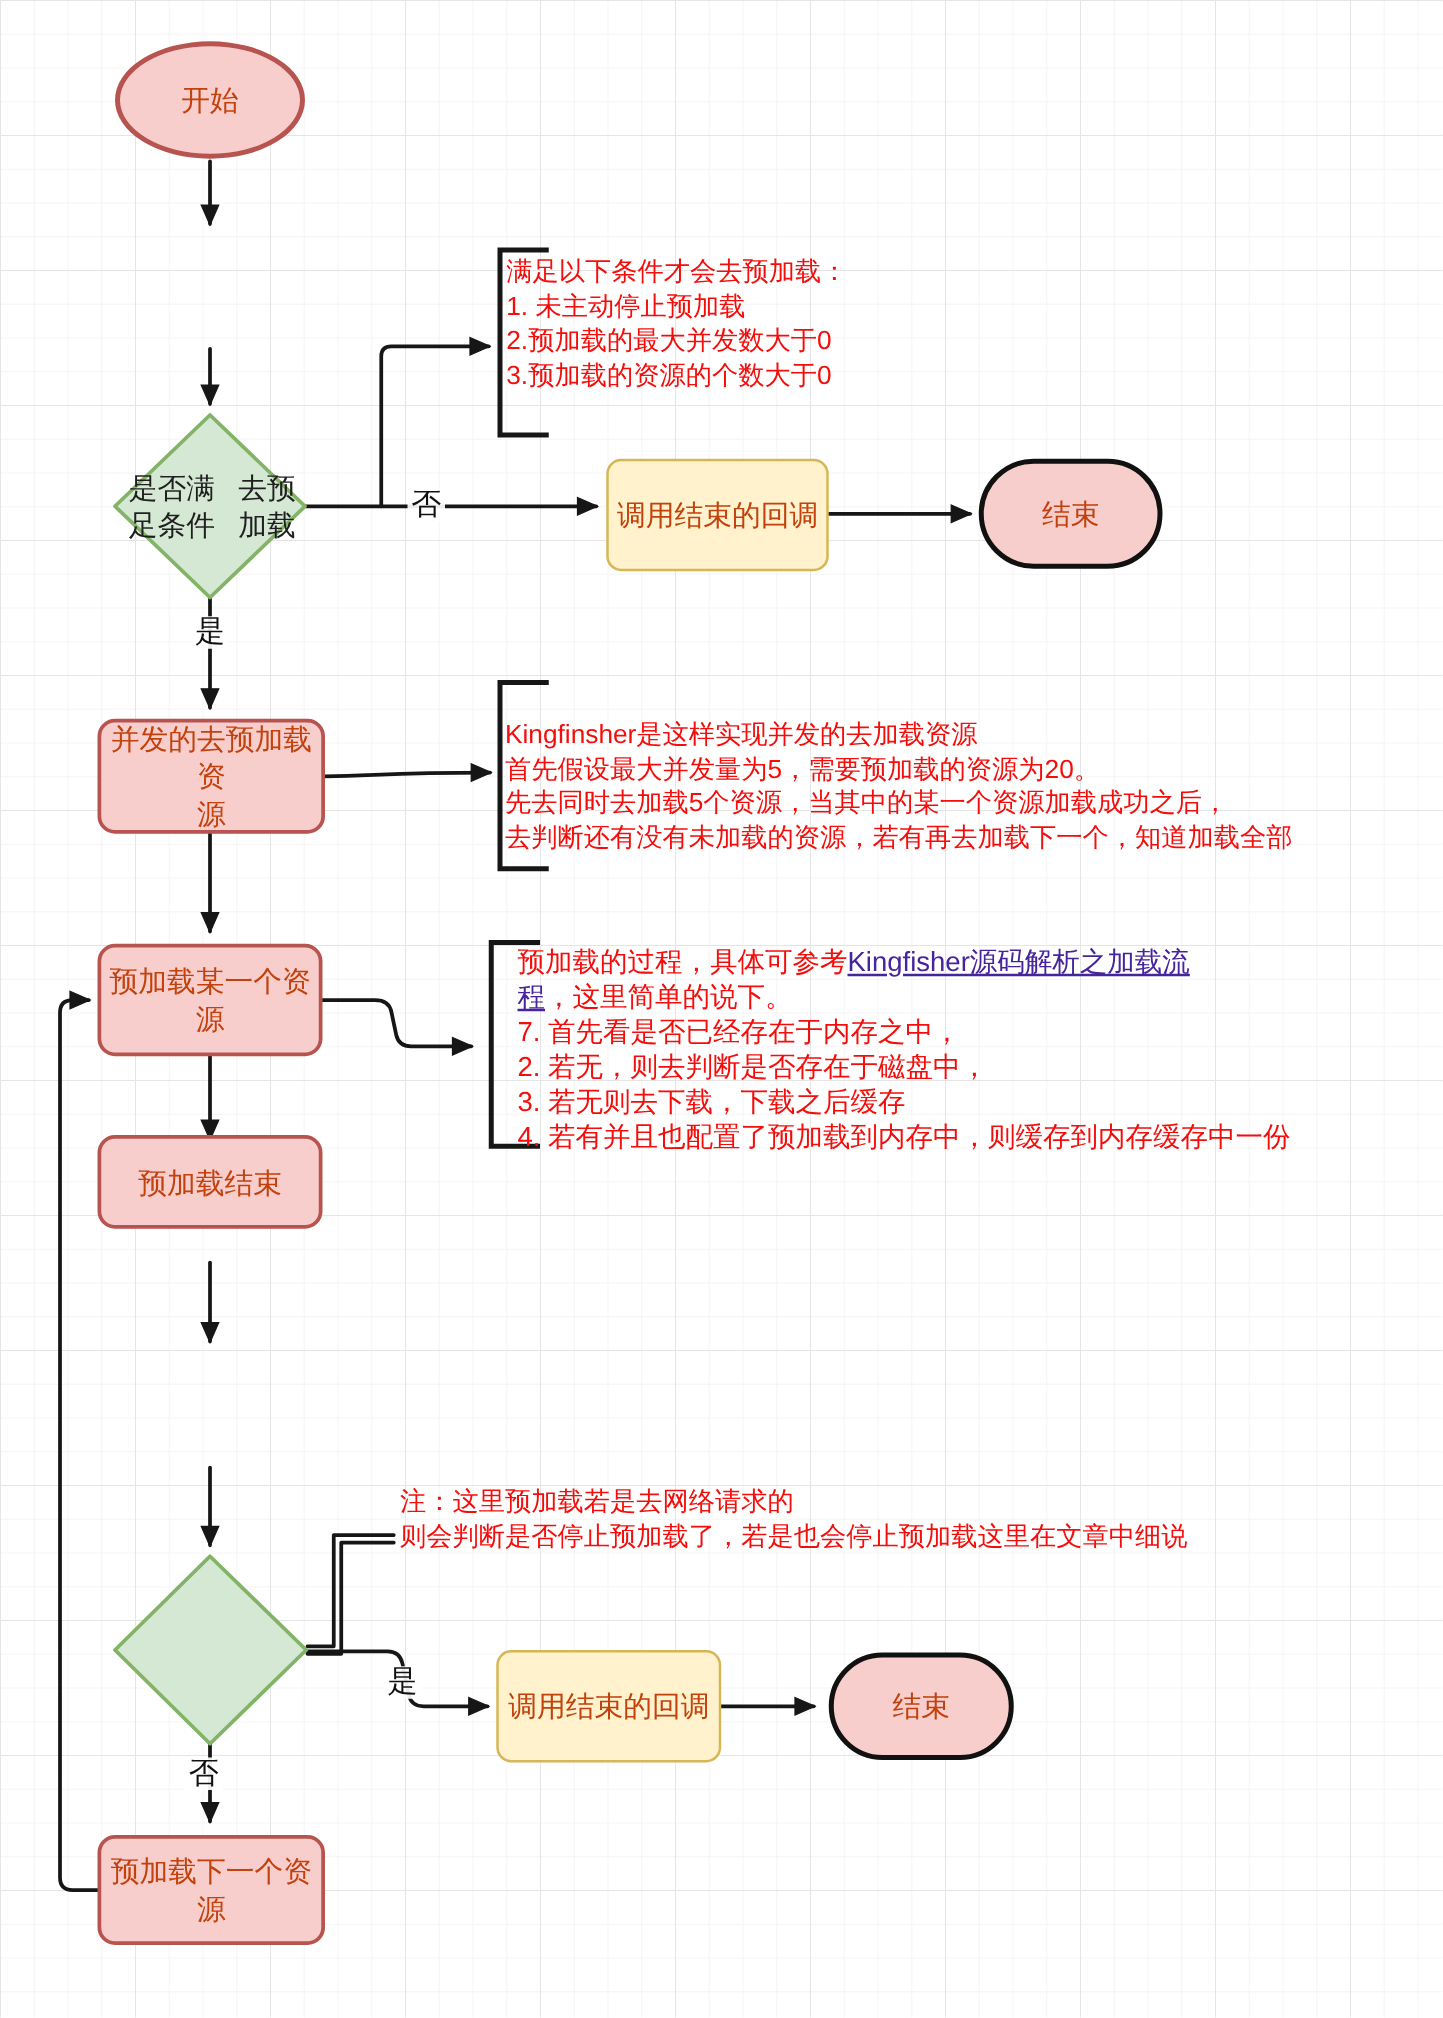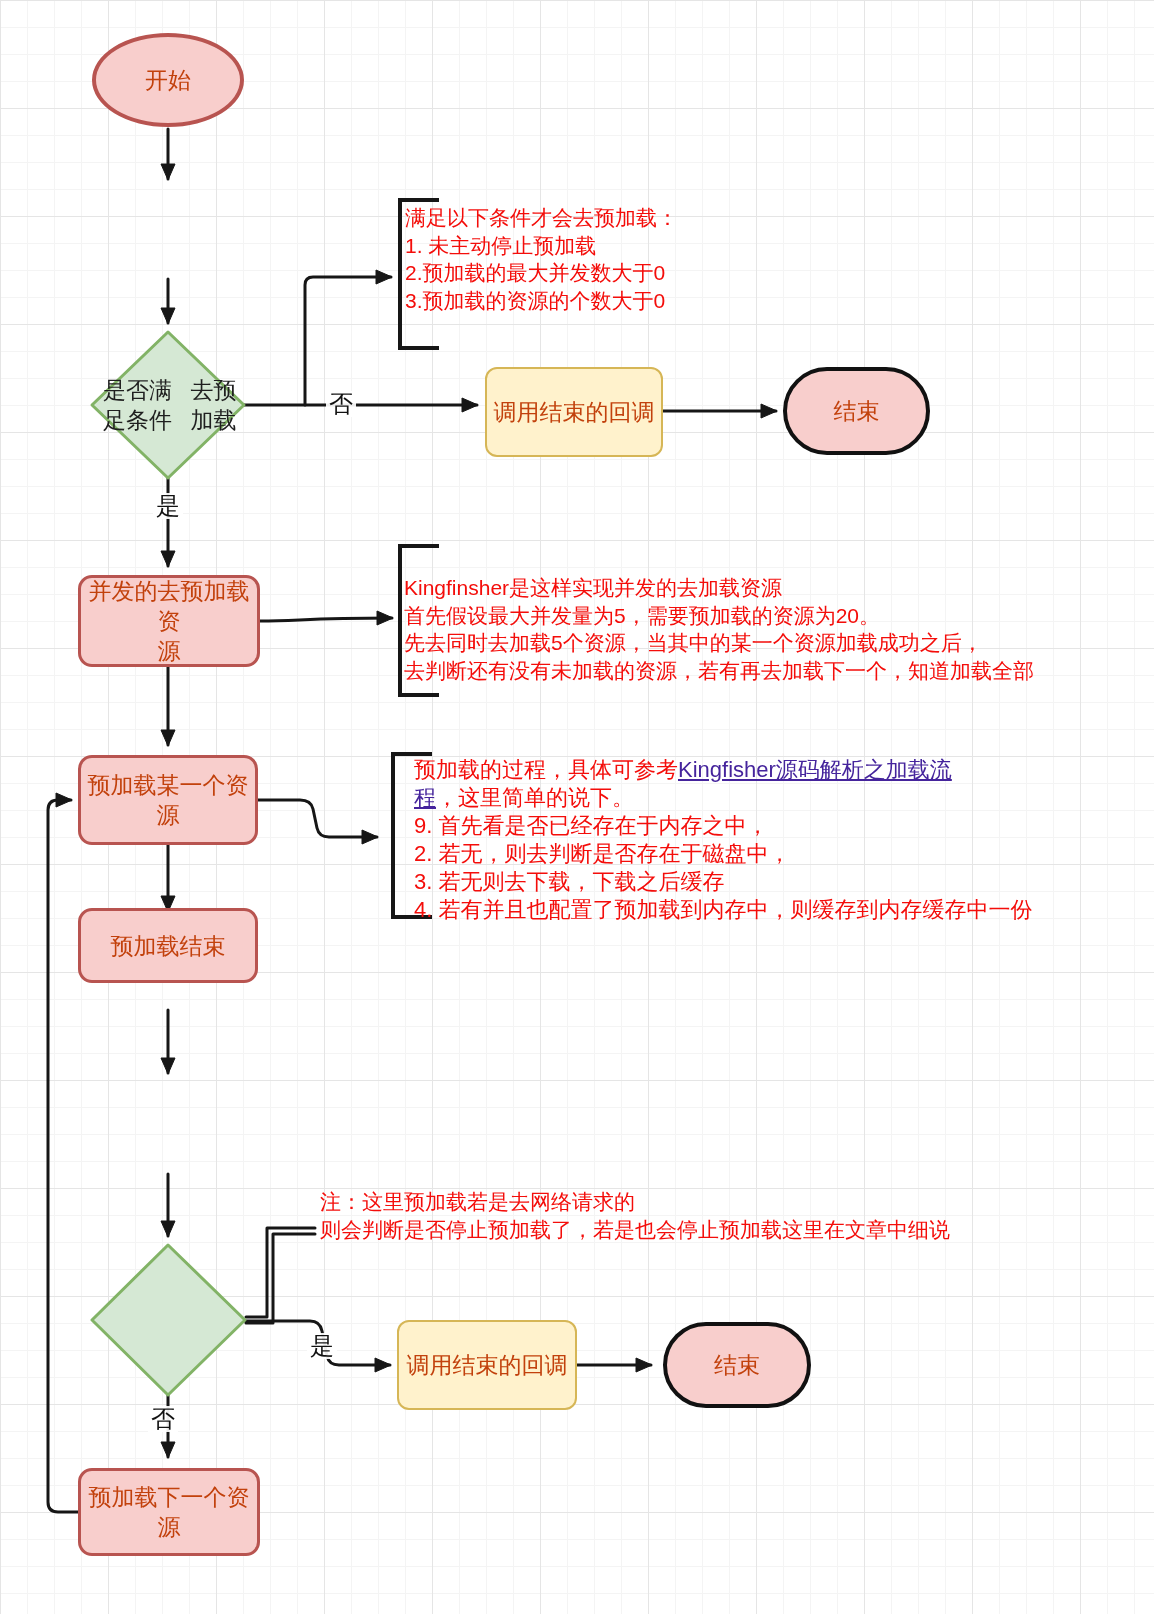--- a/index.html
+++ b/index.html
@@ -149,21 +149,21 @@
     <div>Kingfinsher是这样实现并发的去加载资源</div>
     <div>首先假设最大并发量为5，需要预加载的资源为20。</div>
     <div>先去同时去加载5个资源，当其中的某一个资源加载成功之后，</div>
     <div>去判断还有没有未加载的资源，若有再去加载下一个，知道加载全部</div>
   </div>
 
   <div class="anno3" style="left:398px;top:756px;margin-left:16px;">
     <div class="para">
       <span>预加载的过程，具体可参考</span><a href="#">Kingfisher源码解析之加载流程</a><span>，这里简单的说下。</span>
     </div>
-    <div class="item">9. 首先看是否已经存在于内存之中，</div>
+    <div class="item">7. 首先看是否已经存在于内存之中，</div>
     <div class="item">2. 若无，则去判断是否存在于磁盘中，</div>
     <div class="item">3. 若无则去下载，下载之后缓存</div>
     <div class="item">4. 若有并且也配置了预加载到内存中，则缓存到内存缓存中一份</div>
   </div>
 
   <div class="anno" style="left:320px;top:1188px;">
     <div>注：这里预加载若是去网络请求的</div>
     <div>则会判断是否停止预加载了，若是也会停止预加载这里在文章中细说</div>
   </div>
 

